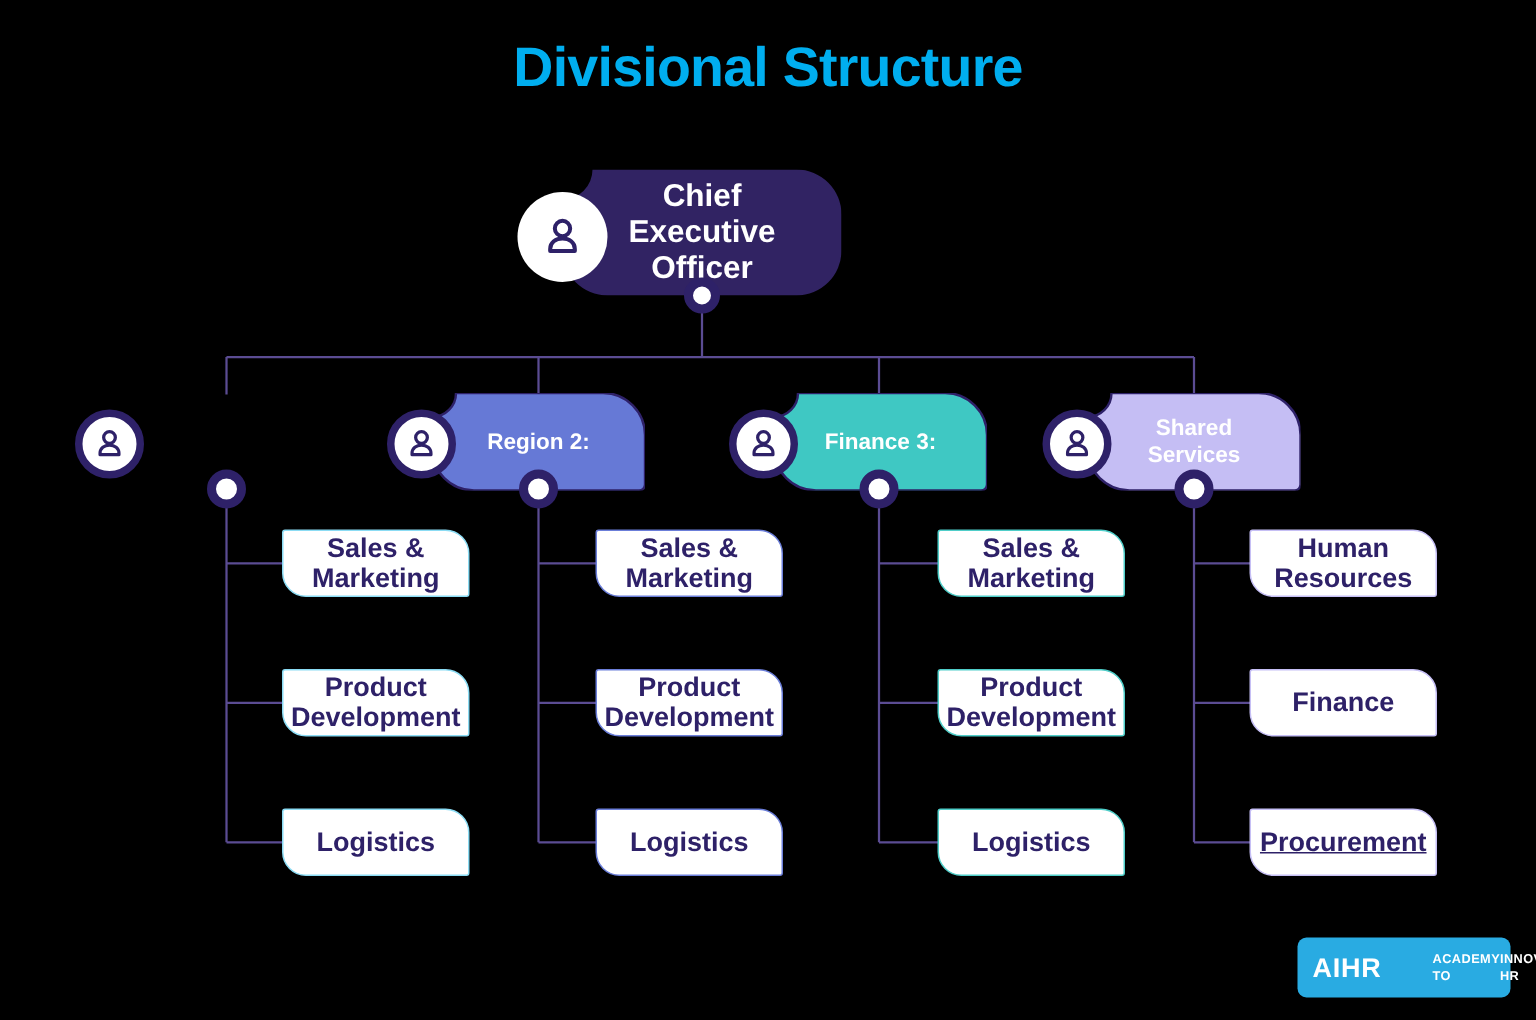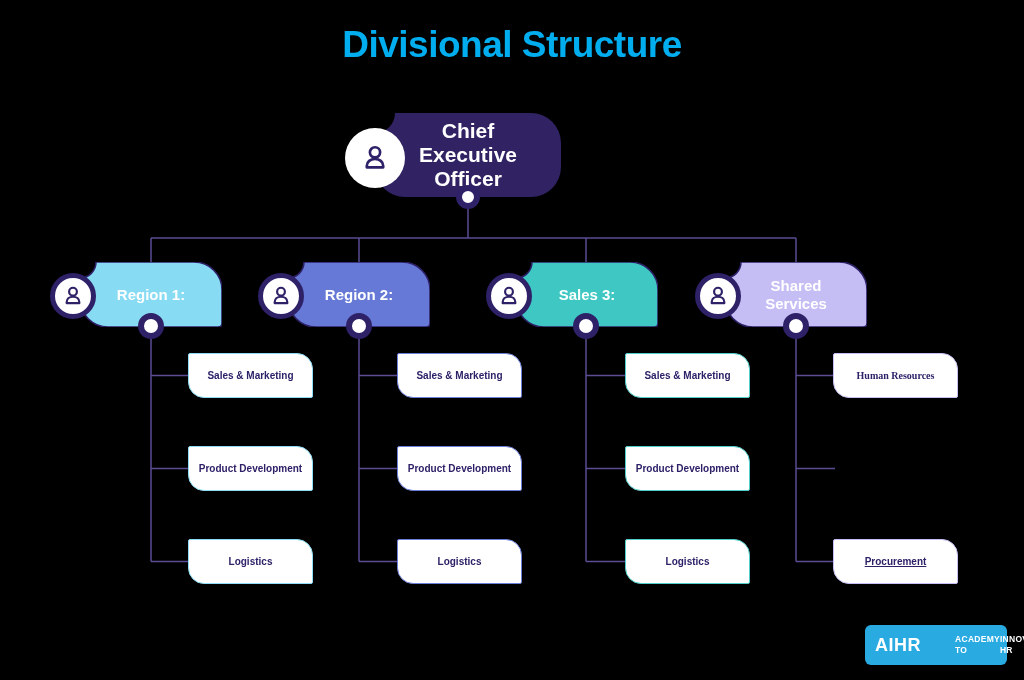--- a/index.html
+++ b/index.html
@@ -35,21 +35,21 @@
     position:absolute;background:#ffffff;border:6px solid #2E2168;border-radius:50%;
   }
   .dot.small{width:12px;height:12px;}
   .dot.big{width:14px;height:14px;}
 
   
   .child{
     position:absolute;width:125px;height:45px;background:#ffffff;
     border:1.6px solid #999;border-radius:2px 16px 2px 16px;
     display:flex;align-items:center;justify-content:center;text-align:center;
-    font-size:10px;font-weight:bold;color:#2E2168;line-height:1.1;
+    font-size:18px;font-weight:bold;color:#2E2168;line-height:1.1;
     box-sizing:border-box;padding:2px 8px;
   }
   .cb-0{border-color:#8BDCF4;}
   .cb-1{border-color:#6B7ED9;}
   .cb-2{border-color:#4FCEC9;}
   .cb-3{border-color:#C6BFF5;}
 
   
   .logo{
     position:absolute;left:865px;top:625px;width:142px;height:40px;
@@ -102,26 +102,20 @@
     <div class="label">Chief Executive Officer</div>
   </div>
   <div class="person-badge plain" style="left:345px;top:128px;">
     <svg width="34" height="34" viewBox="0 0 24 24" fill="none" stroke="#2E2168" stroke-width="1.9">
       <circle cx="12" cy="8" r="3.6"></circle>
       <path d="M6.2 18.6 v-1 c0-3 2.6-4.9 5.8-4.9 s5.8 1.9 5.8 4.9 v1 z" stroke-linejoin="round"></path>
     </svg>
   </div>
   <div class="dot small" style="left:456px;top:185px;"></div>
 
-  <div class="node division" style="left:80px;top:262px;width:142px;height:65px;">
-    <svg class="shape" width="142" height="65" viewBox="0 0 142 65">
-      <path stroke="#2E2168" stroke-width="1.6" d="M16,0 H114 A28,28 0 0 1 142,28 V61 A4,4 0 0 1 138,65 H28 A28,28 0 0 1 0,37 V16 A16,16 0 0 0 16,0 Z" fill="#87DBF3"></path>
-    </svg>
-    <div class="label">Region 1:</div>
-  </div>
   <div class="person-badge ringed" style="left:50px;top:273px;">
     <svg width="26" height="26" viewBox="0 0 24 24" fill="none" stroke="#2E2168" stroke-width="2">
       <circle cx="12" cy="8" r="3.6"></circle>
       <path d="M6.2 18.6 v-1 c0-3 2.6-4.9 5.8-4.9 s5.8 1.9 5.8 4.9 v1 z" stroke-linejoin="round"></path>
     </svg>
   </div>
   <div class="dot big" style="left:138px;top:313px;"></div>
 
   <div class="node division" style="left:288px;top:262px;width:142px;height:65px;">
     <svg class="shape" width="142" height="65" viewBox="0 0 142 65">
@@ -134,21 +128,21 @@
       <circle cx="12" cy="8" r="3.6"></circle>
       <path d="M6.2 18.6 v-1 c0-3 2.6-4.9 5.8-4.9 s5.8 1.9 5.8 4.9 v1 z" stroke-linejoin="round"></path>
     </svg>
   </div>
   <div class="dot big" style="left:346px;top:313px;"></div>
 
   <div class="node division" style="left:516px;top:262px;width:142px;height:65px;">
     <svg class="shape" width="142" height="65" viewBox="0 0 142 65">
       <path stroke="#2E2168" stroke-width="1.6" d="M16,0 H114 A28,28 0 0 1 142,28 V61 A4,4 0 0 1 138,65 H28 A28,28 0 0 1 0,37 V16 A16,16 0 0 0 16,0 Z" fill="#3FC8C3"></path>
     </svg>
-    <div class="label">Sales 3:</div>
+    <div class="label">Finance 3:</div>
   </div>
   <div class="person-badge ringed" style="left:486px;top:273px;">
     <svg width="26" height="26" viewBox="0 0 24 24" fill="none" stroke="#2E2168" stroke-width="2">
       <circle cx="12" cy="8" r="3.6"></circle>
       <path d="M6.2 18.6 v-1 c0-3 2.6-4.9 5.8-4.9 s5.8 1.9 5.8 4.9 v1 z" stroke-linejoin="round"></path>
     </svg>
   </div>
   <div class="dot big" style="left:573px;top:313px;"></div>
 
   <div class="node division" style="left:725px;top:262px;width:142px;height:65px;">
@@ -170,21 +164,22 @@
   <div class="child cb-0" style="left:188px;top:539px;">Logistics</div>
 
   <div class="child cb-1" style="left:397px;top:353px;">Sales &amp; Marketing</div>
   <div class="child cb-1" style="left:397px;top:446px;">Product Development</div>
   <div class="child cb-1" style="left:397px;top:539px;">Logistics</div>
 
   <div class="child cb-2" style="left:625px;top:353px;">Sales &amp; Marketing</div>
   <div class="child cb-2" style="left:625px;top:446px;">Product Development</div>
   <div class="child cb-2" style="left:625px;top:539px;">Logistics</div>
 
-  <div class="child cb-3" style="left:833px;top:353px;font-family:Liberation Serif, serif;">Human Resources</div>
+  <div class="child cb-3" style="left:833px;top:353px;">Human Resources</div>
+  <div class="child cb-3" style="left:833px;top:446px;">Finance</div>
   <div class="child cb-3" style="left:833px;top:539px;text-decoration:underline;">Procurement</div>
 
   <div class="logo">
     <span class="brand">AIHR</span>
     <span class="divider"></span>
     <span class="tagline">
       <span>ACADEMY TO</span>
       <span>INNOVATE HR</span>
     </span>
   </div>

